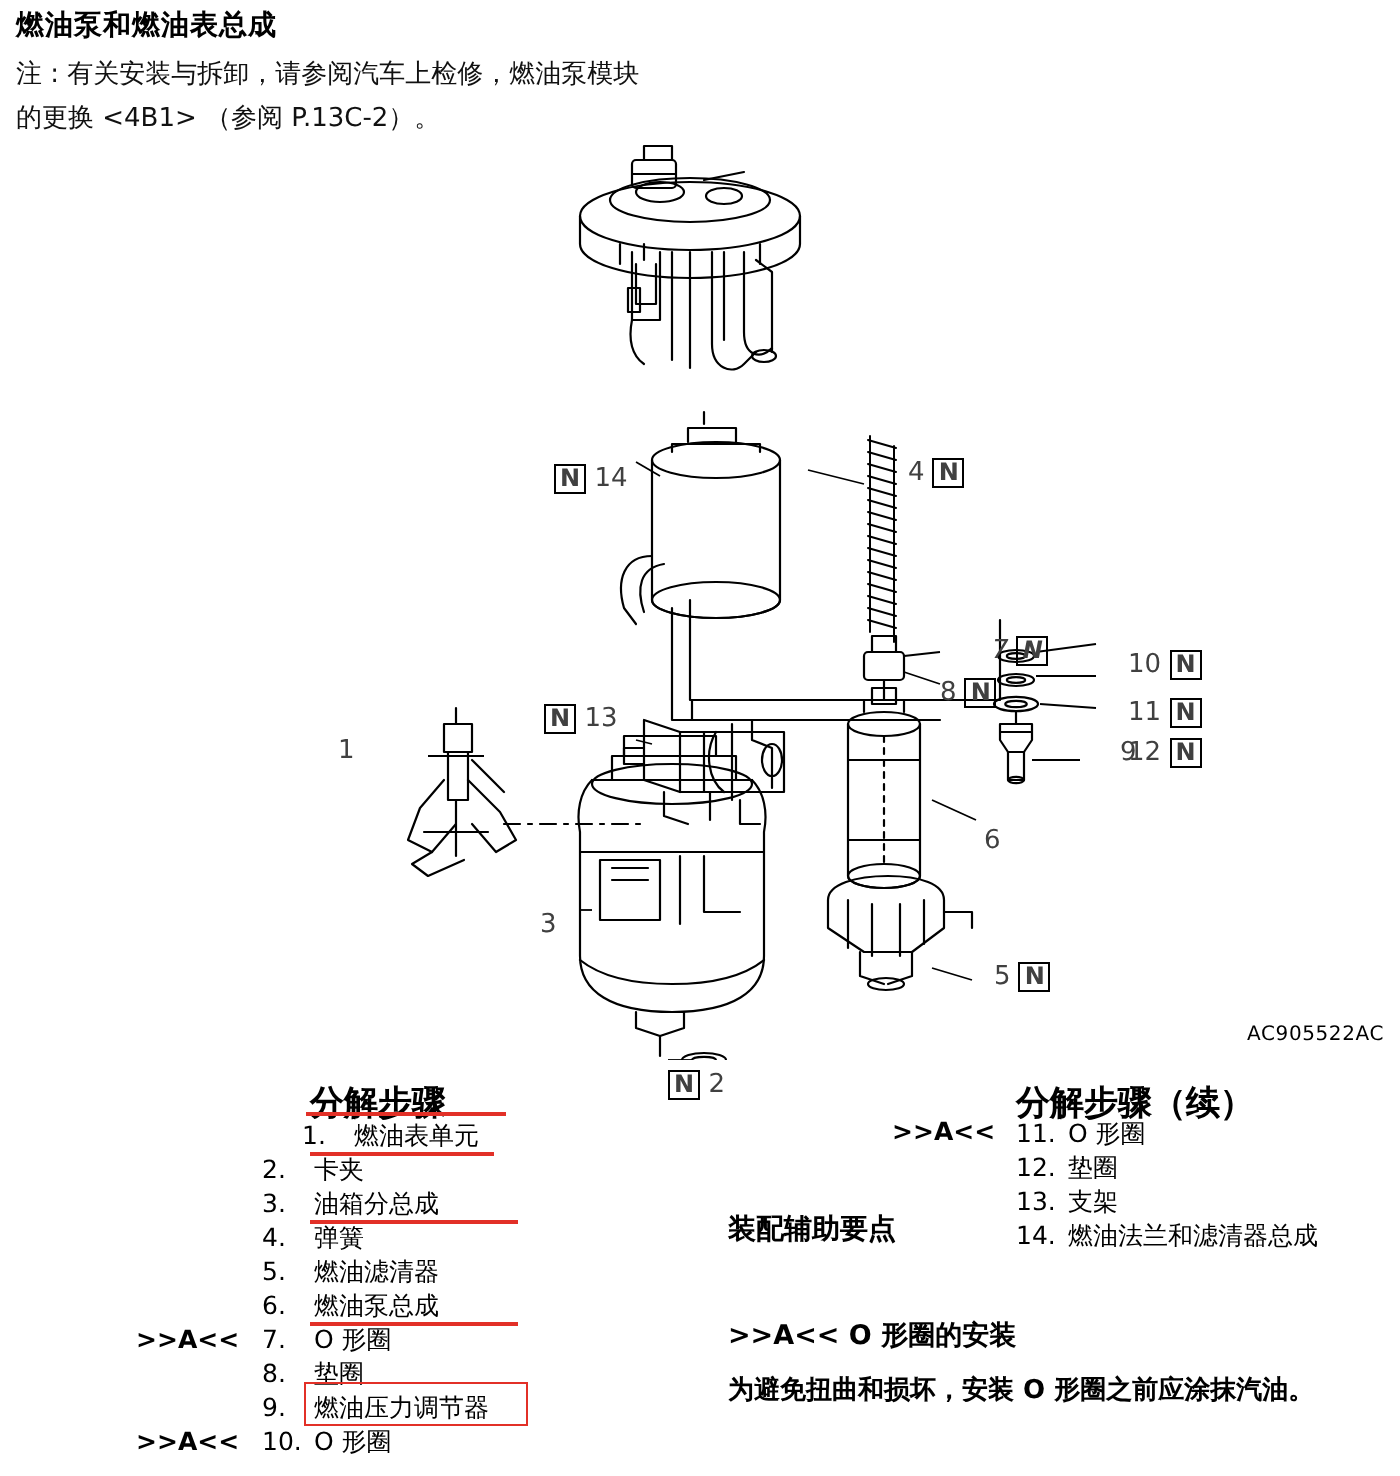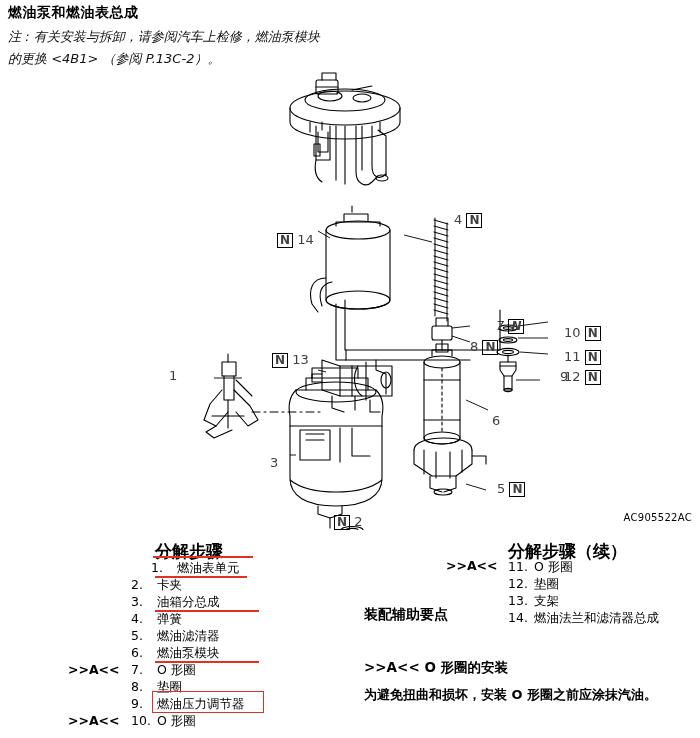--- a/index.html
+++ b/index.html
@@ -13,21 +13,20 @@
   }
   .abs{position:absolute;}
   #title{
     left:8px;top:4px;
     font-size:14px;font-weight:bold;
     letter-spacing:0.5px;
   }
   .note{
     left:8px;
     font-size:13px;
-    font-style:italic;
     color:#111;
   }
   #note1{top:28px;}
   #note2{top:50px;}
   .num{
     font-size:13px;
     color:#404040;
   }
   .boxed-n{
     display:inline-block;
@@ -236,25 +235,25 @@
     <path d="M518 278 L548 278"></path>
     <path d="M520 292 L548 294"></path>
     <path d="M516 320 L540 320"></path>
     <path d="M346 470 L334 470"></path>
   </g>
 </svg>
 </div>
 
 <div class="abs num" style="left:169px;top:368px;"><span>1</span></div>
 
-<div class="abs num" style="left:310px;top:514px;padding-left:24px;"><span class="boxed-n">N</span>&nbsp;<span>2</span></div>
+<div class="abs num" style="left:310px;top:535px;padding-left:24px;"><span class="boxed-n">N</span>&nbsp;<span>2</span></div>
 
 <div class="abs num" style="left:270px;top:455px;"><span>3</span></div>
 
-<div class="abs num" style="left:454px;top:212px;"><span>4</span>&nbsp;<span class="boxed-n">N</span></div>
+<div class="abs num" style="left:454px;top:229px;"><span>4</span>&nbsp;<span class="boxed-n">N</span></div>
 
 <div class="abs num" style="left:497px;top:481px;"><span>5</span>&nbsp;<span class="boxed-n">N</span></div>
 
 <div class="abs num" style="left:492px;top:413px;"><span>6</span></div>
 
 <div class="abs num" style="left:496px;top:318px;font-style:italic;"><span>7</span>&nbsp;<span class="boxed-n">N</span></div>
 
 <div class="abs num" style="left:470px;top:339px;"><span>8</span>&nbsp;<span class="boxed-n">N</span></div>
 
 <div class="abs num" style="left:560px;top:369px;"><span>9</span></div>
@@ -279,21 +278,21 @@
 
 <div class="abs li" style="left:131px;top:577px;"><span class="idx">2.</span><span>卡夹</span></div>
 
 <div class="abs li" style="left:131px;top:594px;"><span class="idx">3.</span><span>油箱分总成</span></div>
 <div class="redline" style="left:155px;top:610px;width:104px;"></div>
 
 <div class="abs li" style="left:131px;top:611px;"><span class="idx">4.</span><span>弹簧</span></div>
 
 <div class="abs li" style="left:131px;top:628px;"><span class="idx">5.</span><span>燃油滤清器</span></div>
 
-<div class="abs li" style="left:131px;top:645px;"><span class="idx">6.</span><span>燃油泵模块</span></div>
+<div class="abs li" style="left:131px;top:645px;"><span class="idx">6.</span><span>燃油泵总成</span></div>
 <div class="redline" style="left:155px;top:661px;width:104px;"></div>
 
 <div class="abs aa" style="left:68px;top:662px;">&gt;&gt;A&lt;&lt;</div>
 <div class="abs li" style="left:131px;top:662px;"><span class="idx">7.</span><span>O 形圈</span></div>
 
 <div class="abs li" style="left:131px;top:679px;"><span class="idx">8.</span><span>垫圈</span></div>
 
 <div class="abs li" style="left:131px;top:696px;"><span class="idx">9.</span><span>燃油压力调节器</span></div>
 <div class="redbox" style="left:152px;top:691px;width:110px;height:20px;"></div>
 

